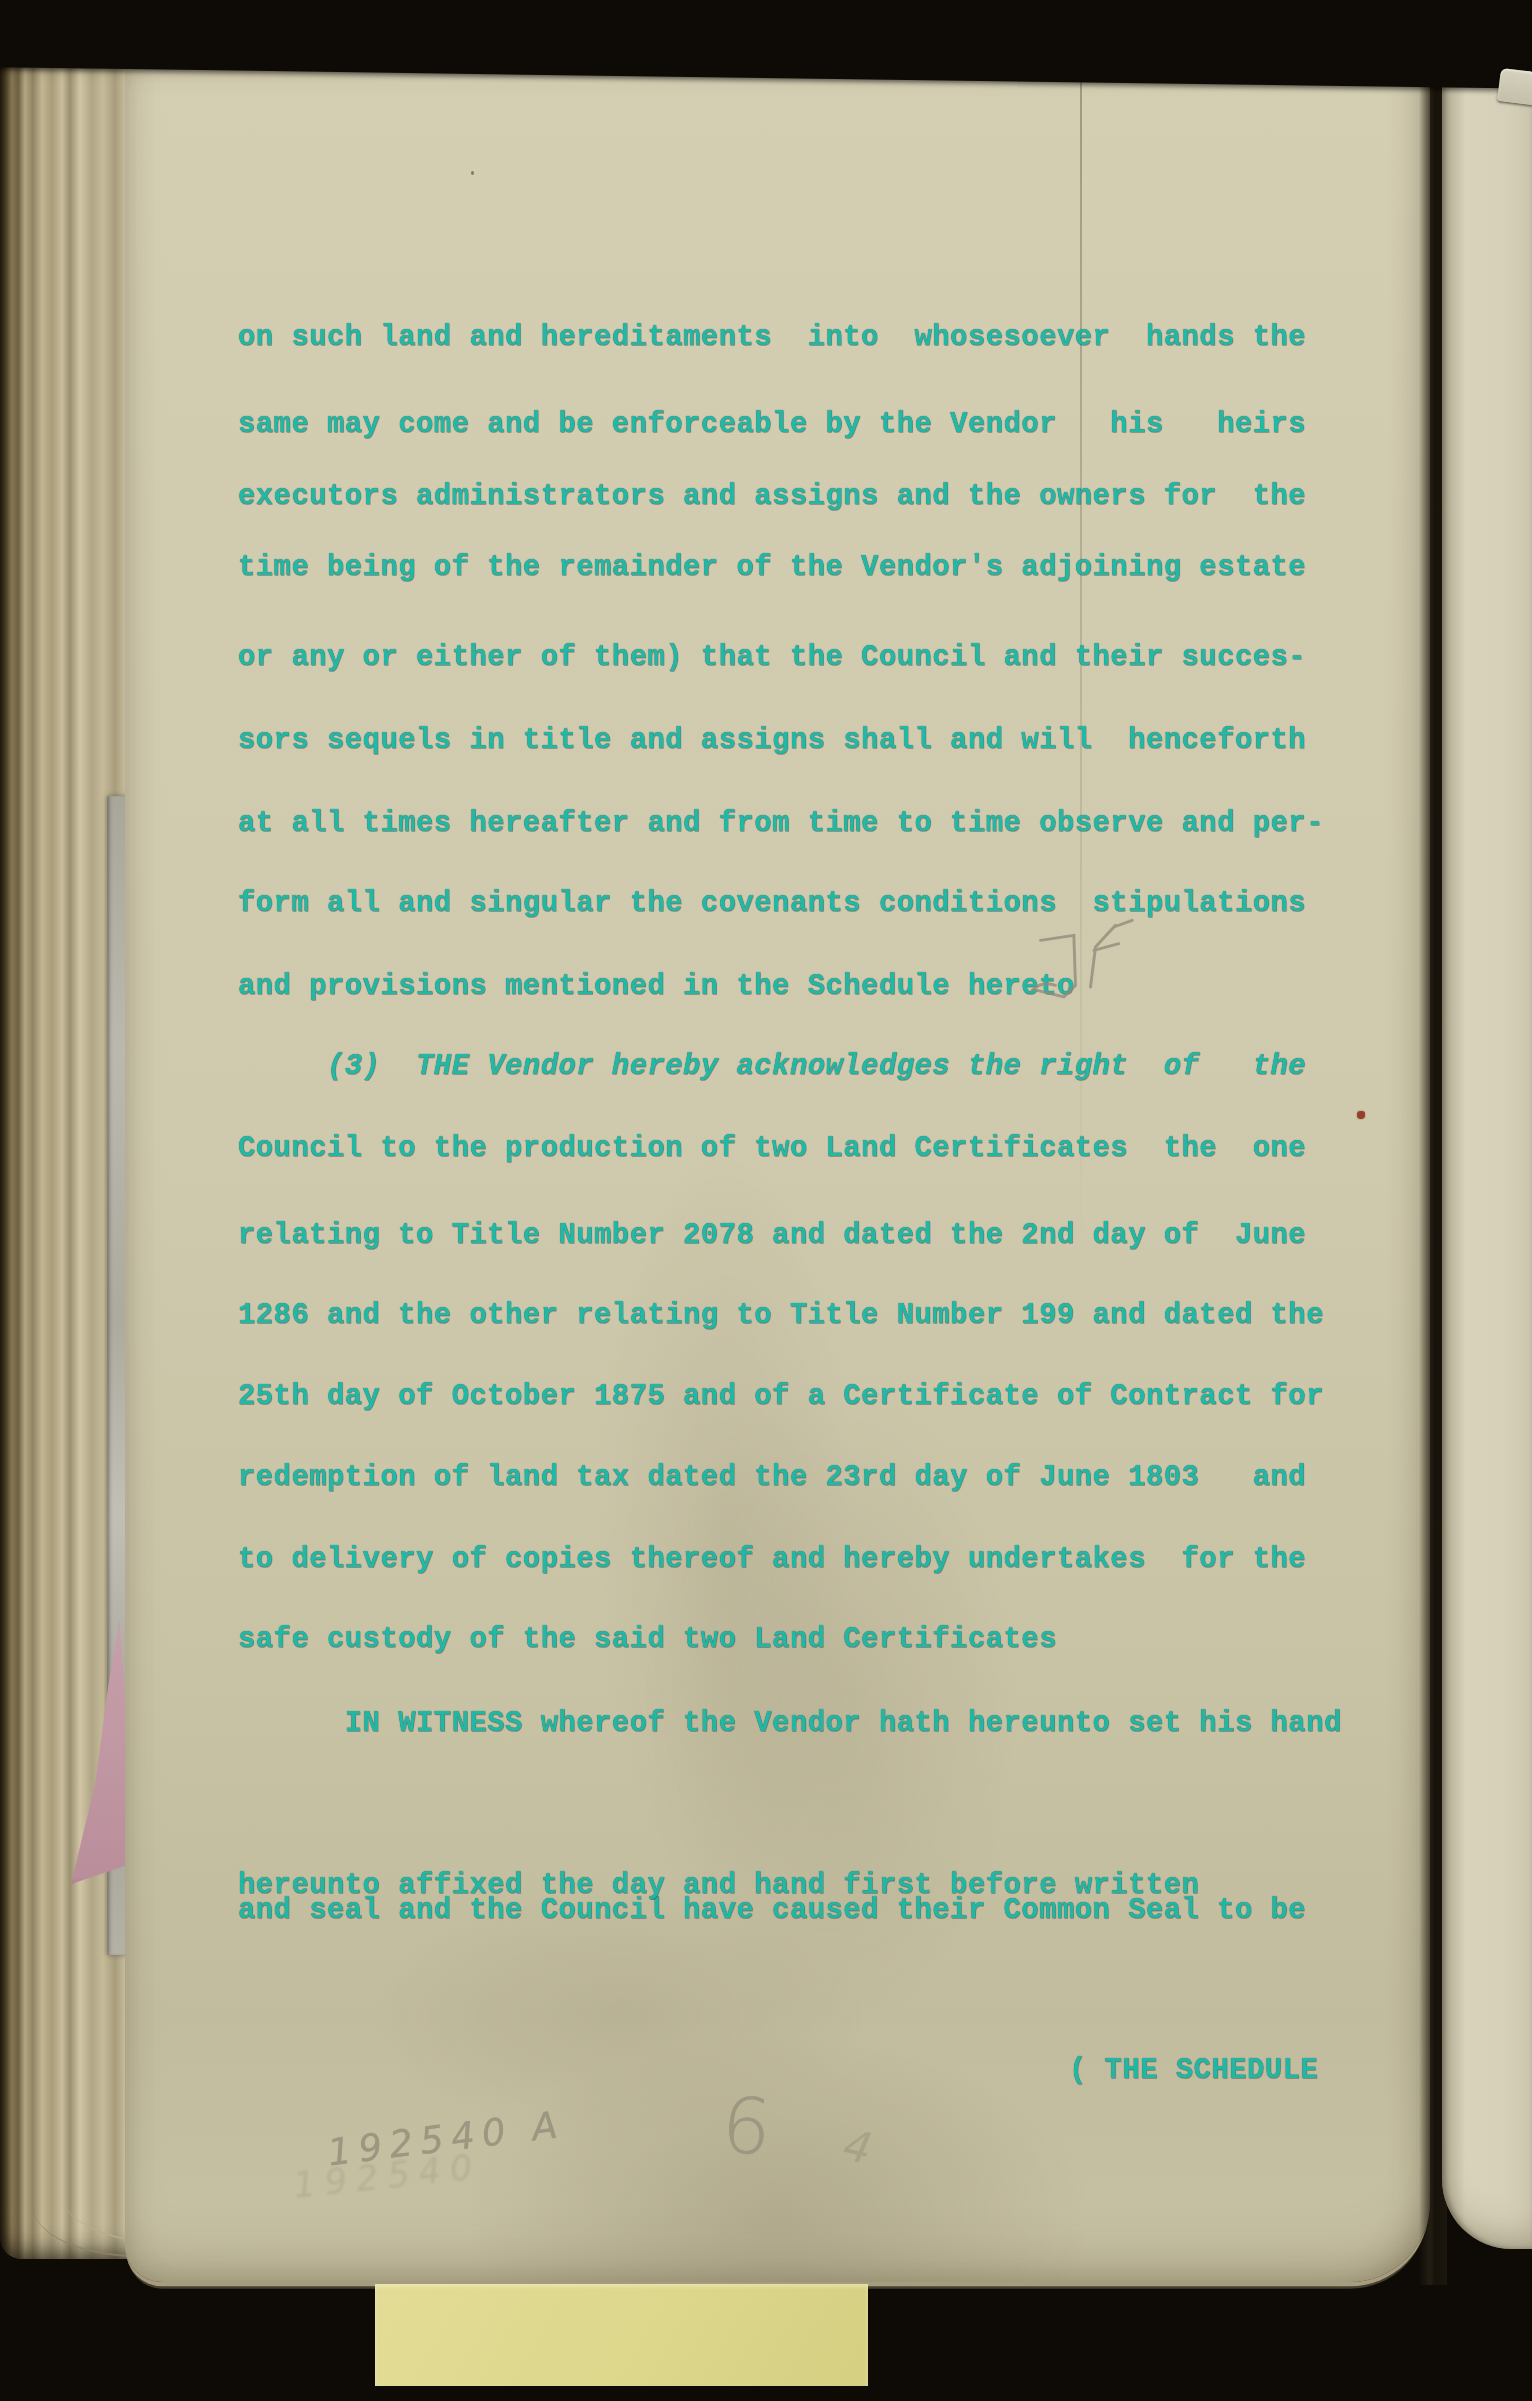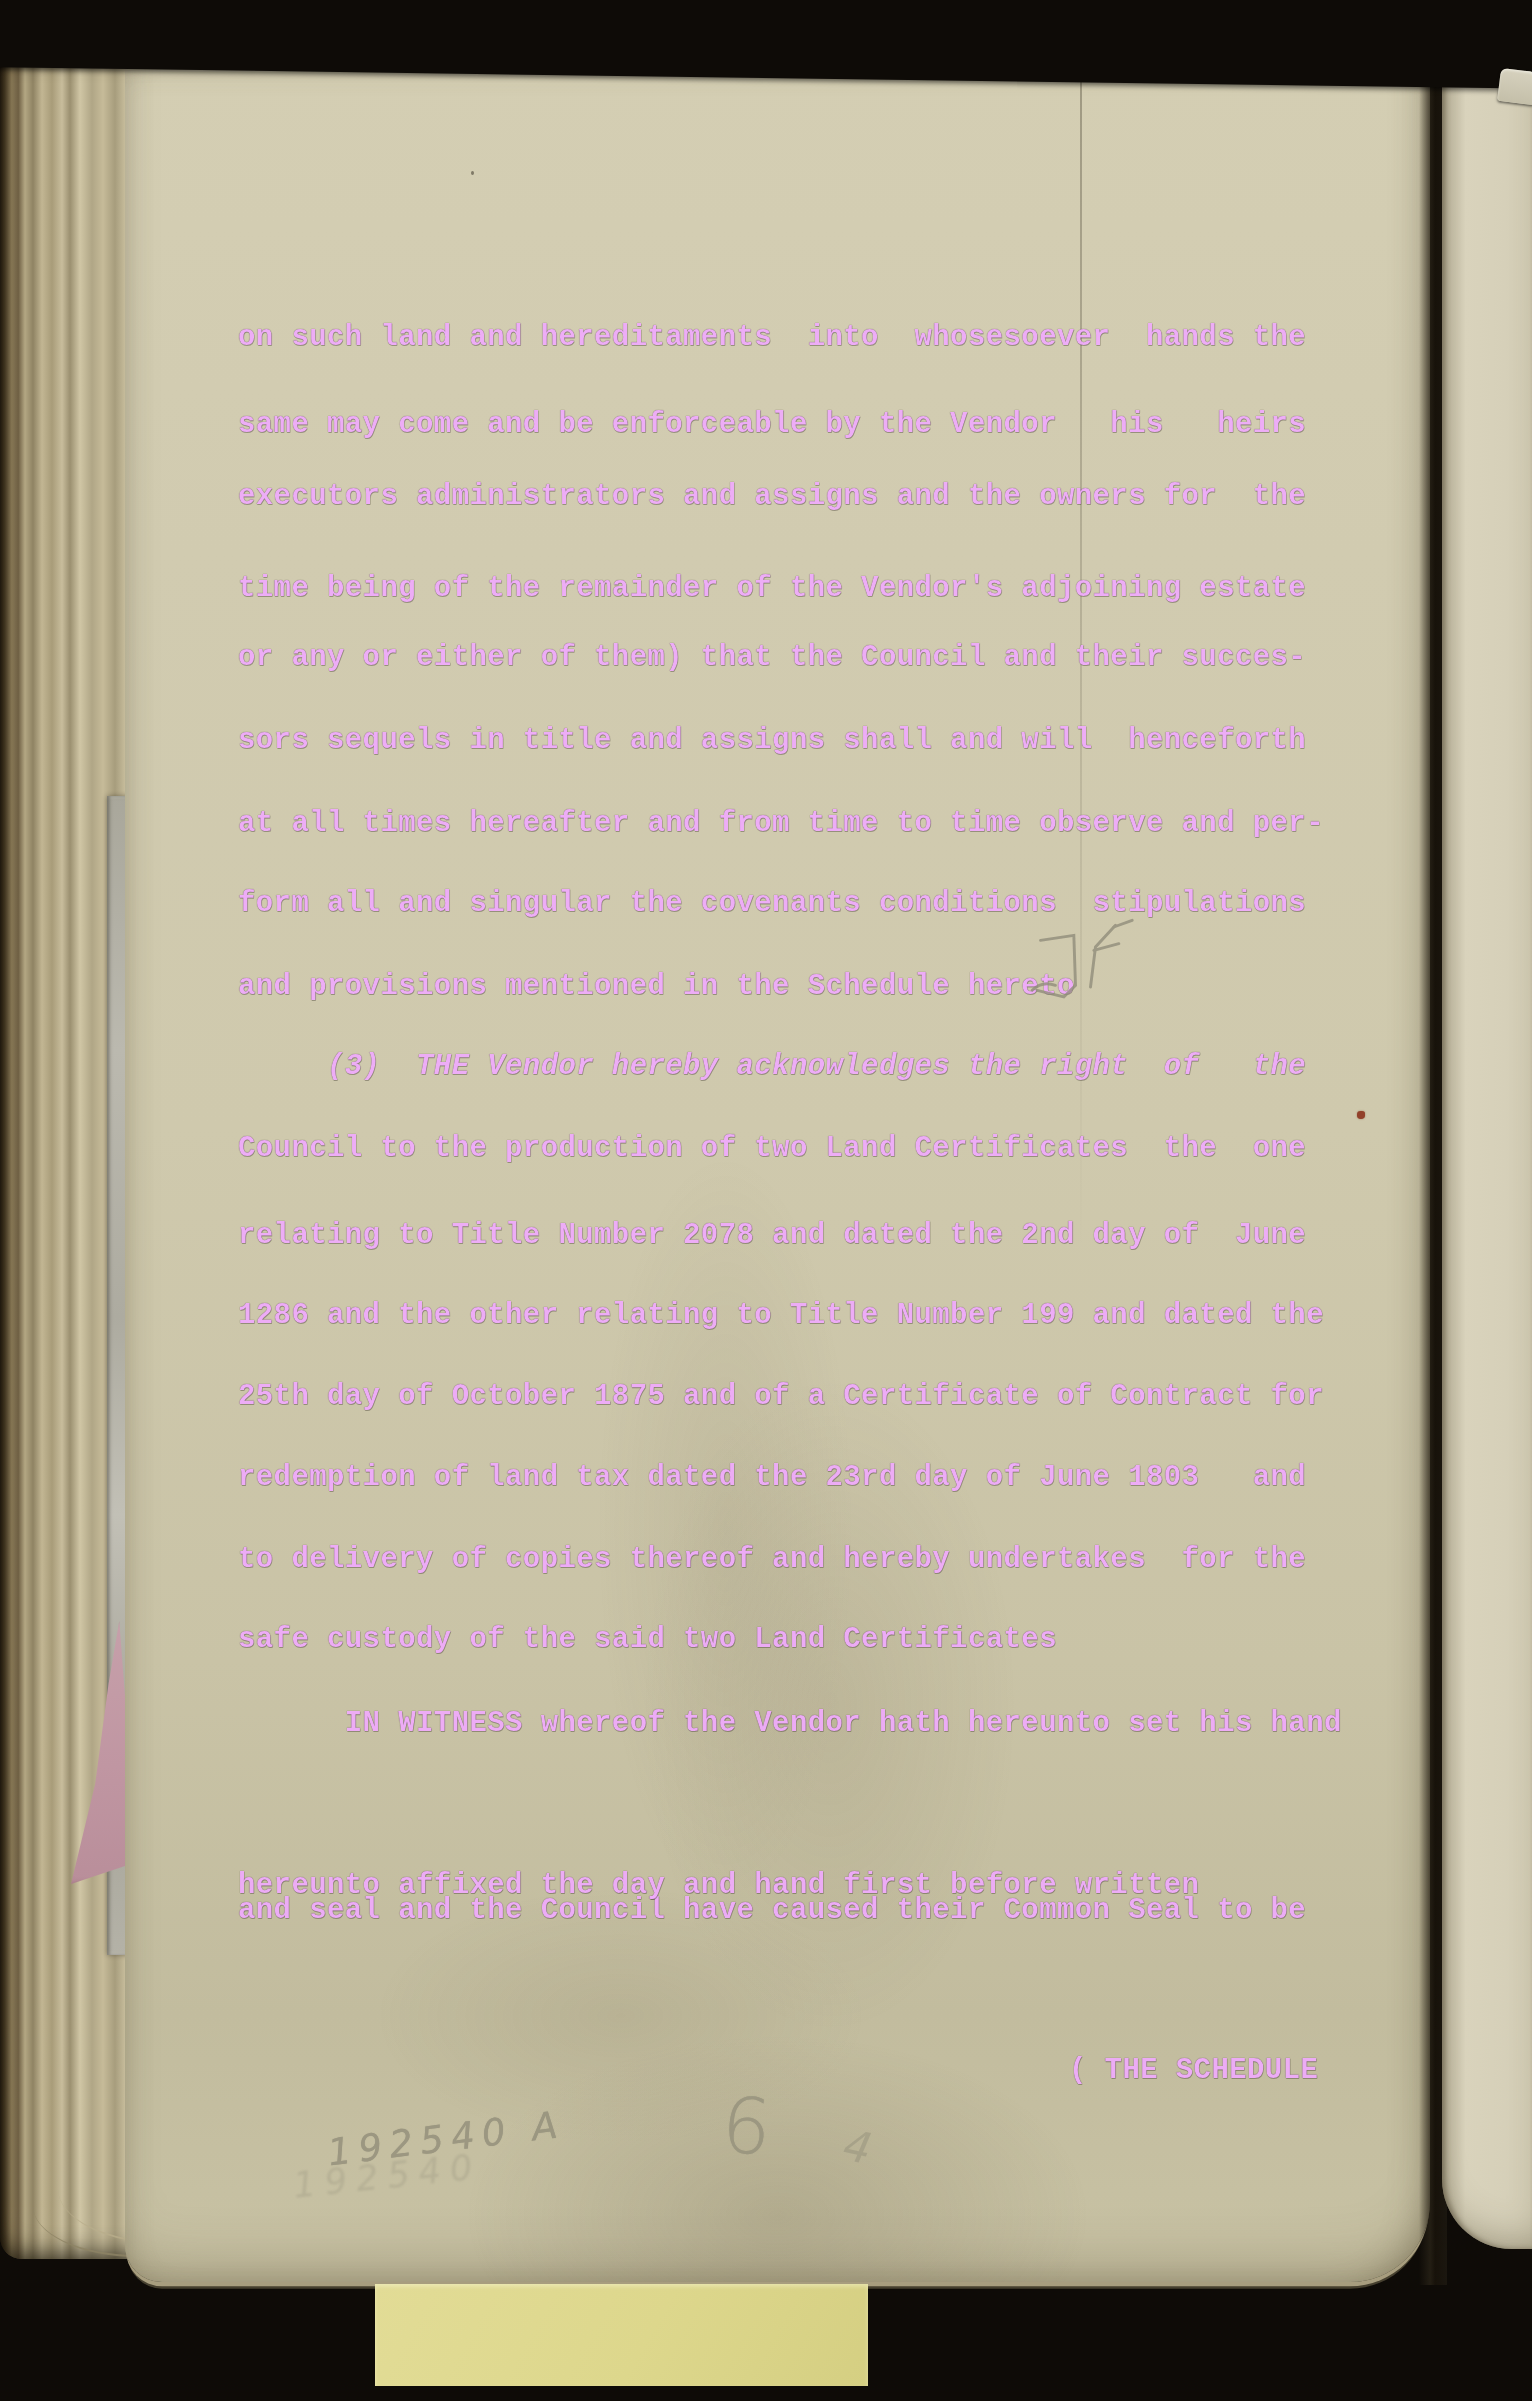--- a/index.html
+++ b/index.html
@@ -84,21 +84,21 @@
   .corner-tab{
     position:absolute;left:1499px;top:70px;width:37px;height:33px;
     background:linear-gradient(180deg,#d6d1be,#c4bfa9);border-radius:6.7px 8.3px 3.3px 3.3px;
     transform:rotate(7deg);box-shadow:inset 0 1.7px 2.5px rgba(255,255,250,.5), 0 1.7px 2.5px rgba(0,0,0,.5);
   }
   
   .page-content{position:absolute;left:0;top:0;width:100%;height:100%;}
   .tline{
     position:absolute;left:238px;white-space:pre;
     font-family:"Liberation Mono", monospace;font-size:29px;font-weight:700;
-    letter-spacing:0.4px;line-height:1;color:#f0abfc;opacity:.93;
+    letter-spacing:0.4px;line-height:1;color:#14b8a6;opacity:.93;
     text-shadow:0 0 1px rgba(56,52,43,.9), 0.5px 0.5px 0 rgba(56,52,43,.35);
   }
   .schedule{left:1069px;}
   
   .pencil{color:#95917c;font-family:"DejaVu Sans", sans-serif;}
   .pencil-ref{
     position:absolute;left:327px;top:2117px;font-size:37px;font-style:italic;
     letter-spacing:7.5px;transform:rotate(-7deg);opacity:.85;
     text-shadow:0 0 0.8px rgba(140,136,118,.8);
   }
@@ -140,21 +140,21 @@
   <div class="gutter-shadow"></div>
   <div class="right-page"></div>
 
   <div class="page-content">
     <div class="speck" style="left:471px;top:171px;"></div>
     <div class="ink-spot"></div>
 
     <div class="tline" style="top:323px;">on such land and hereditaments  into  whosesoever  hands the</div>
     <div class="tline" style="top:403px;margin-top:7px;">same may come and be enforceable by the Vendor   his   heirs</div>
     <div class="tline" style="top:482px;">executors administrators and assigns and the owners for  the</div>
-    <div class="tline" style="top:574px;font-family:Liberation Mono, monospace;">time being of the remainder of the Vendor's adjoining estate</div>
+    <div class="tline" style="top:553px;font-family:Liberation Mono, monospace;">time being of the remainder of the Vendor's adjoining estate</div>
     <div class="tline" style="top:643px;">or any or either of them) that the Council and their succes-</div>
     <div class="tline" style="top:726px;">sors sequels in title and assigns shall and will  henceforth</div>
     <div class="tline" style="top:809px;">at all times hereafter and from time to time observe and per-</div>
     <div class="tline" style="top:889px;">form all and singular the covenants conditions  stipulations</div>
     <div class="tline" style="top:972px;">and provisions mentioned in the Schedule hereto</div>
     <div class="tline" style="top:1052px;font-style:italic;">     (3)  THE Vendor hereby acknowledges the right  of   the</div>
     <div class="tline" style="top:1134px;">Council to the production of two Land Certificates  the  one</div>
     <div class="tline" style="top:1221px;">relating to Title Number 2078 and dated the 2nd day of  June</div>
     <div class="tline" style="top:1301px;">1286 and the other relating to Title Number 199 and dated the</div>
     <div class="tline" style="top:1382px;">25th day of October 1875 and of a Certificate of Contract for</div>

